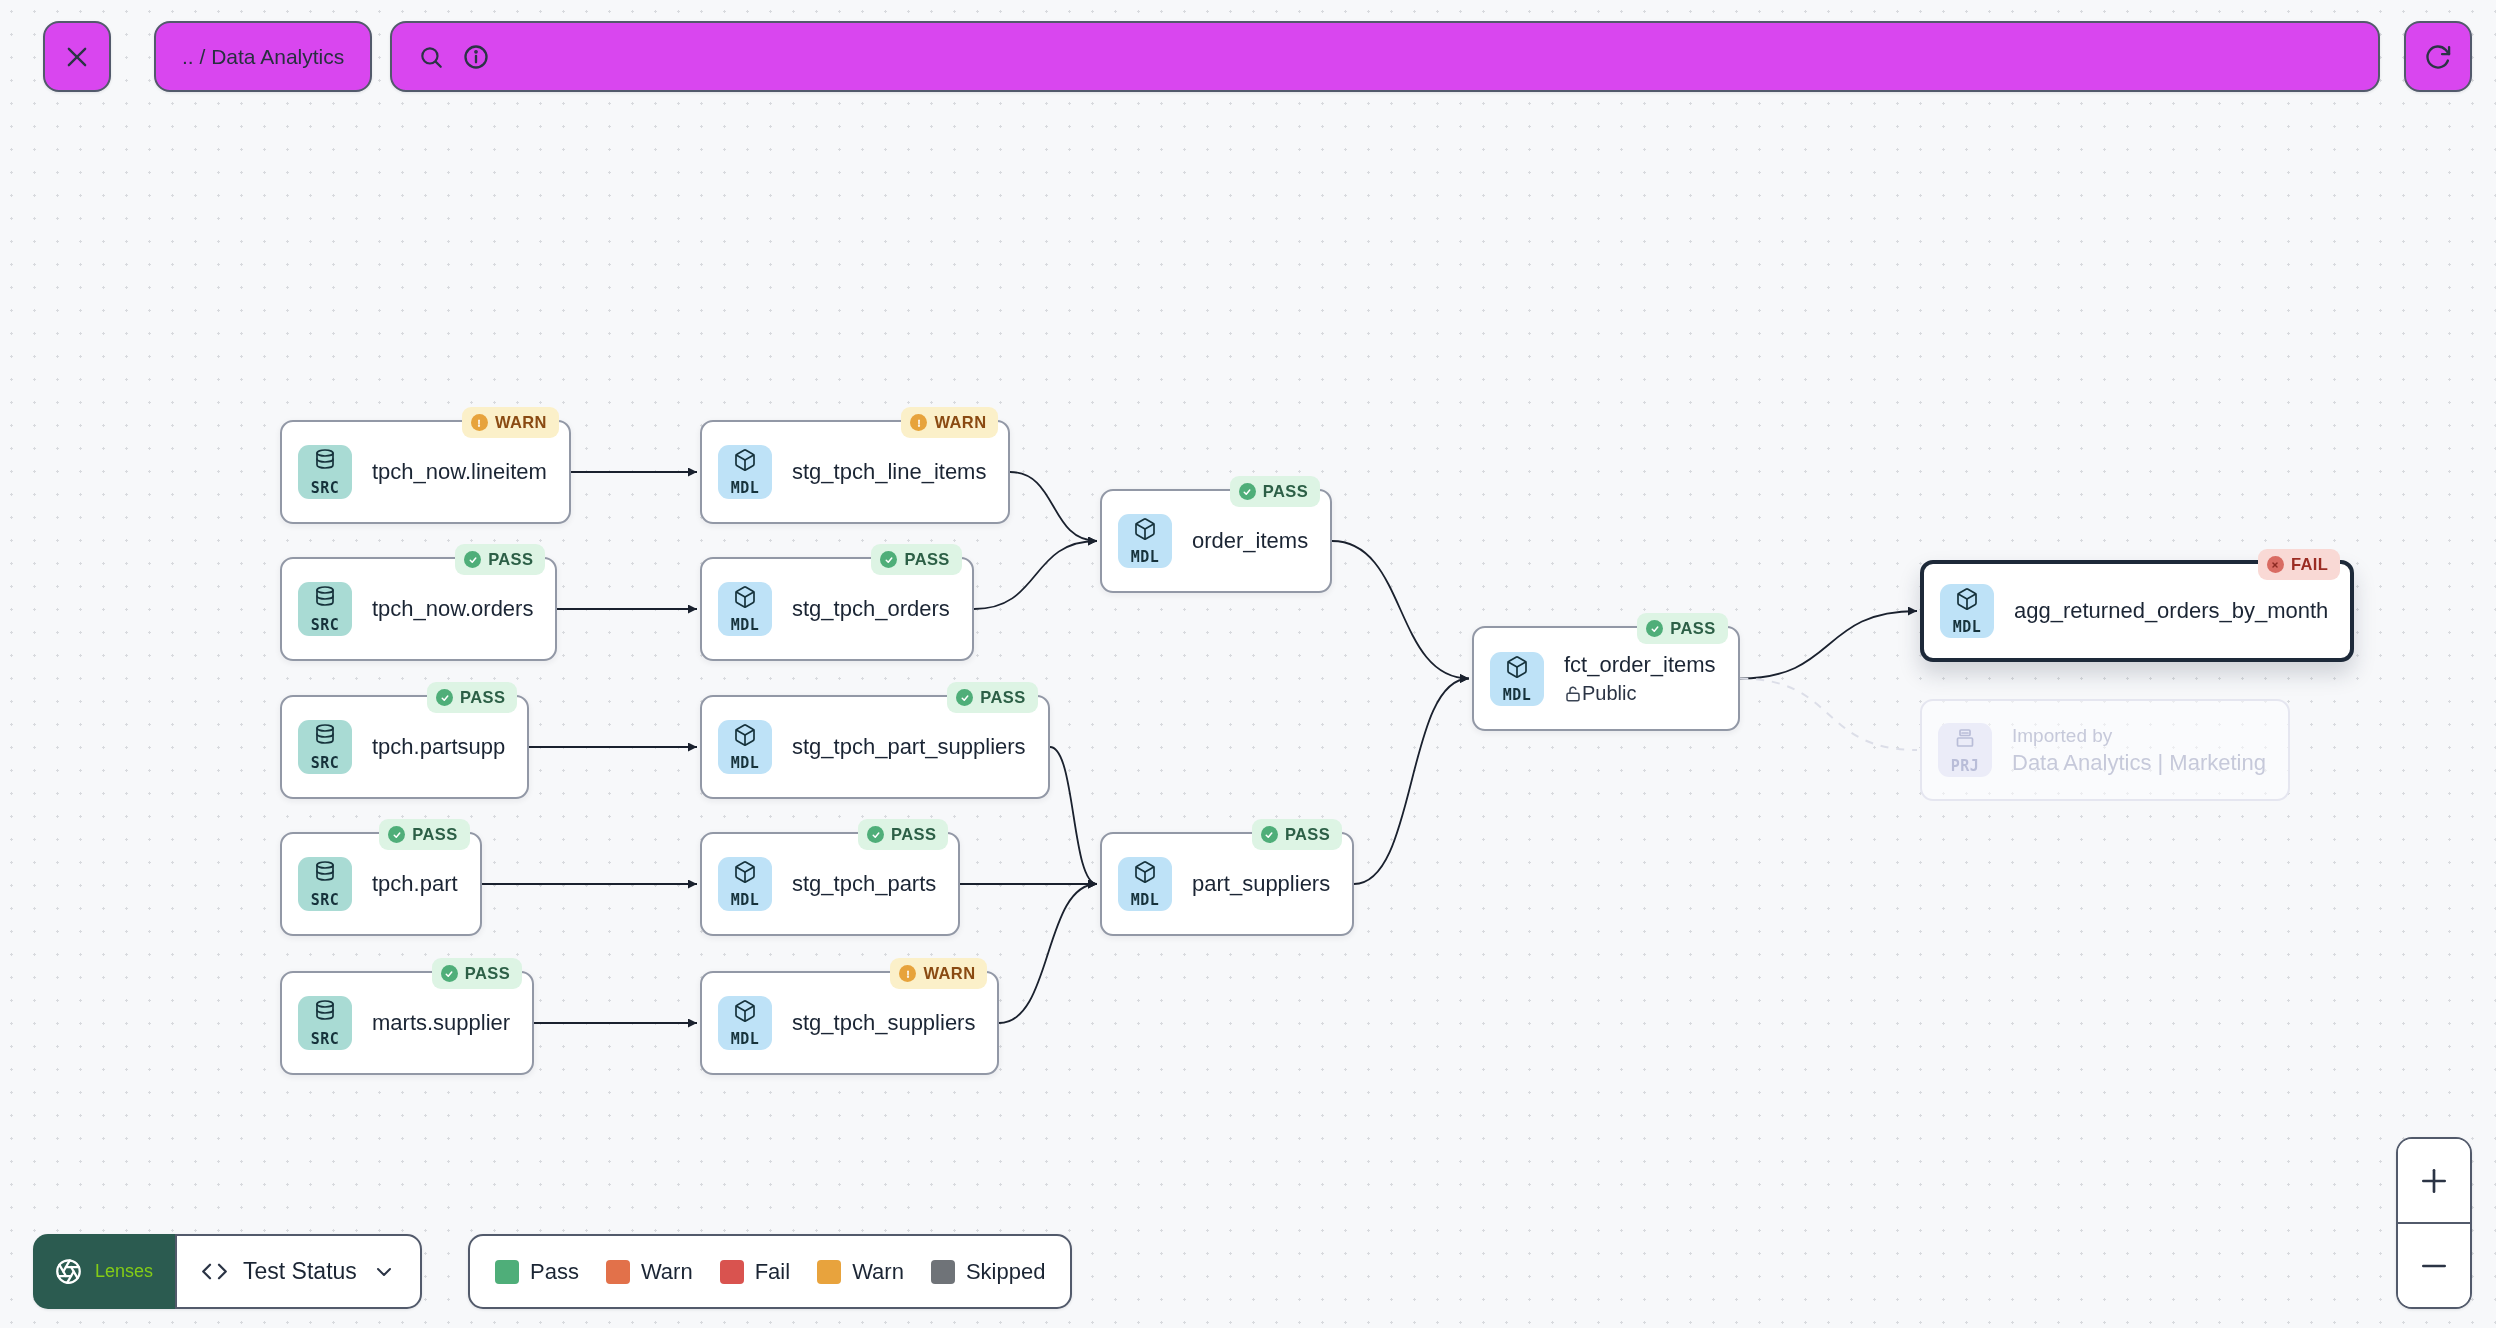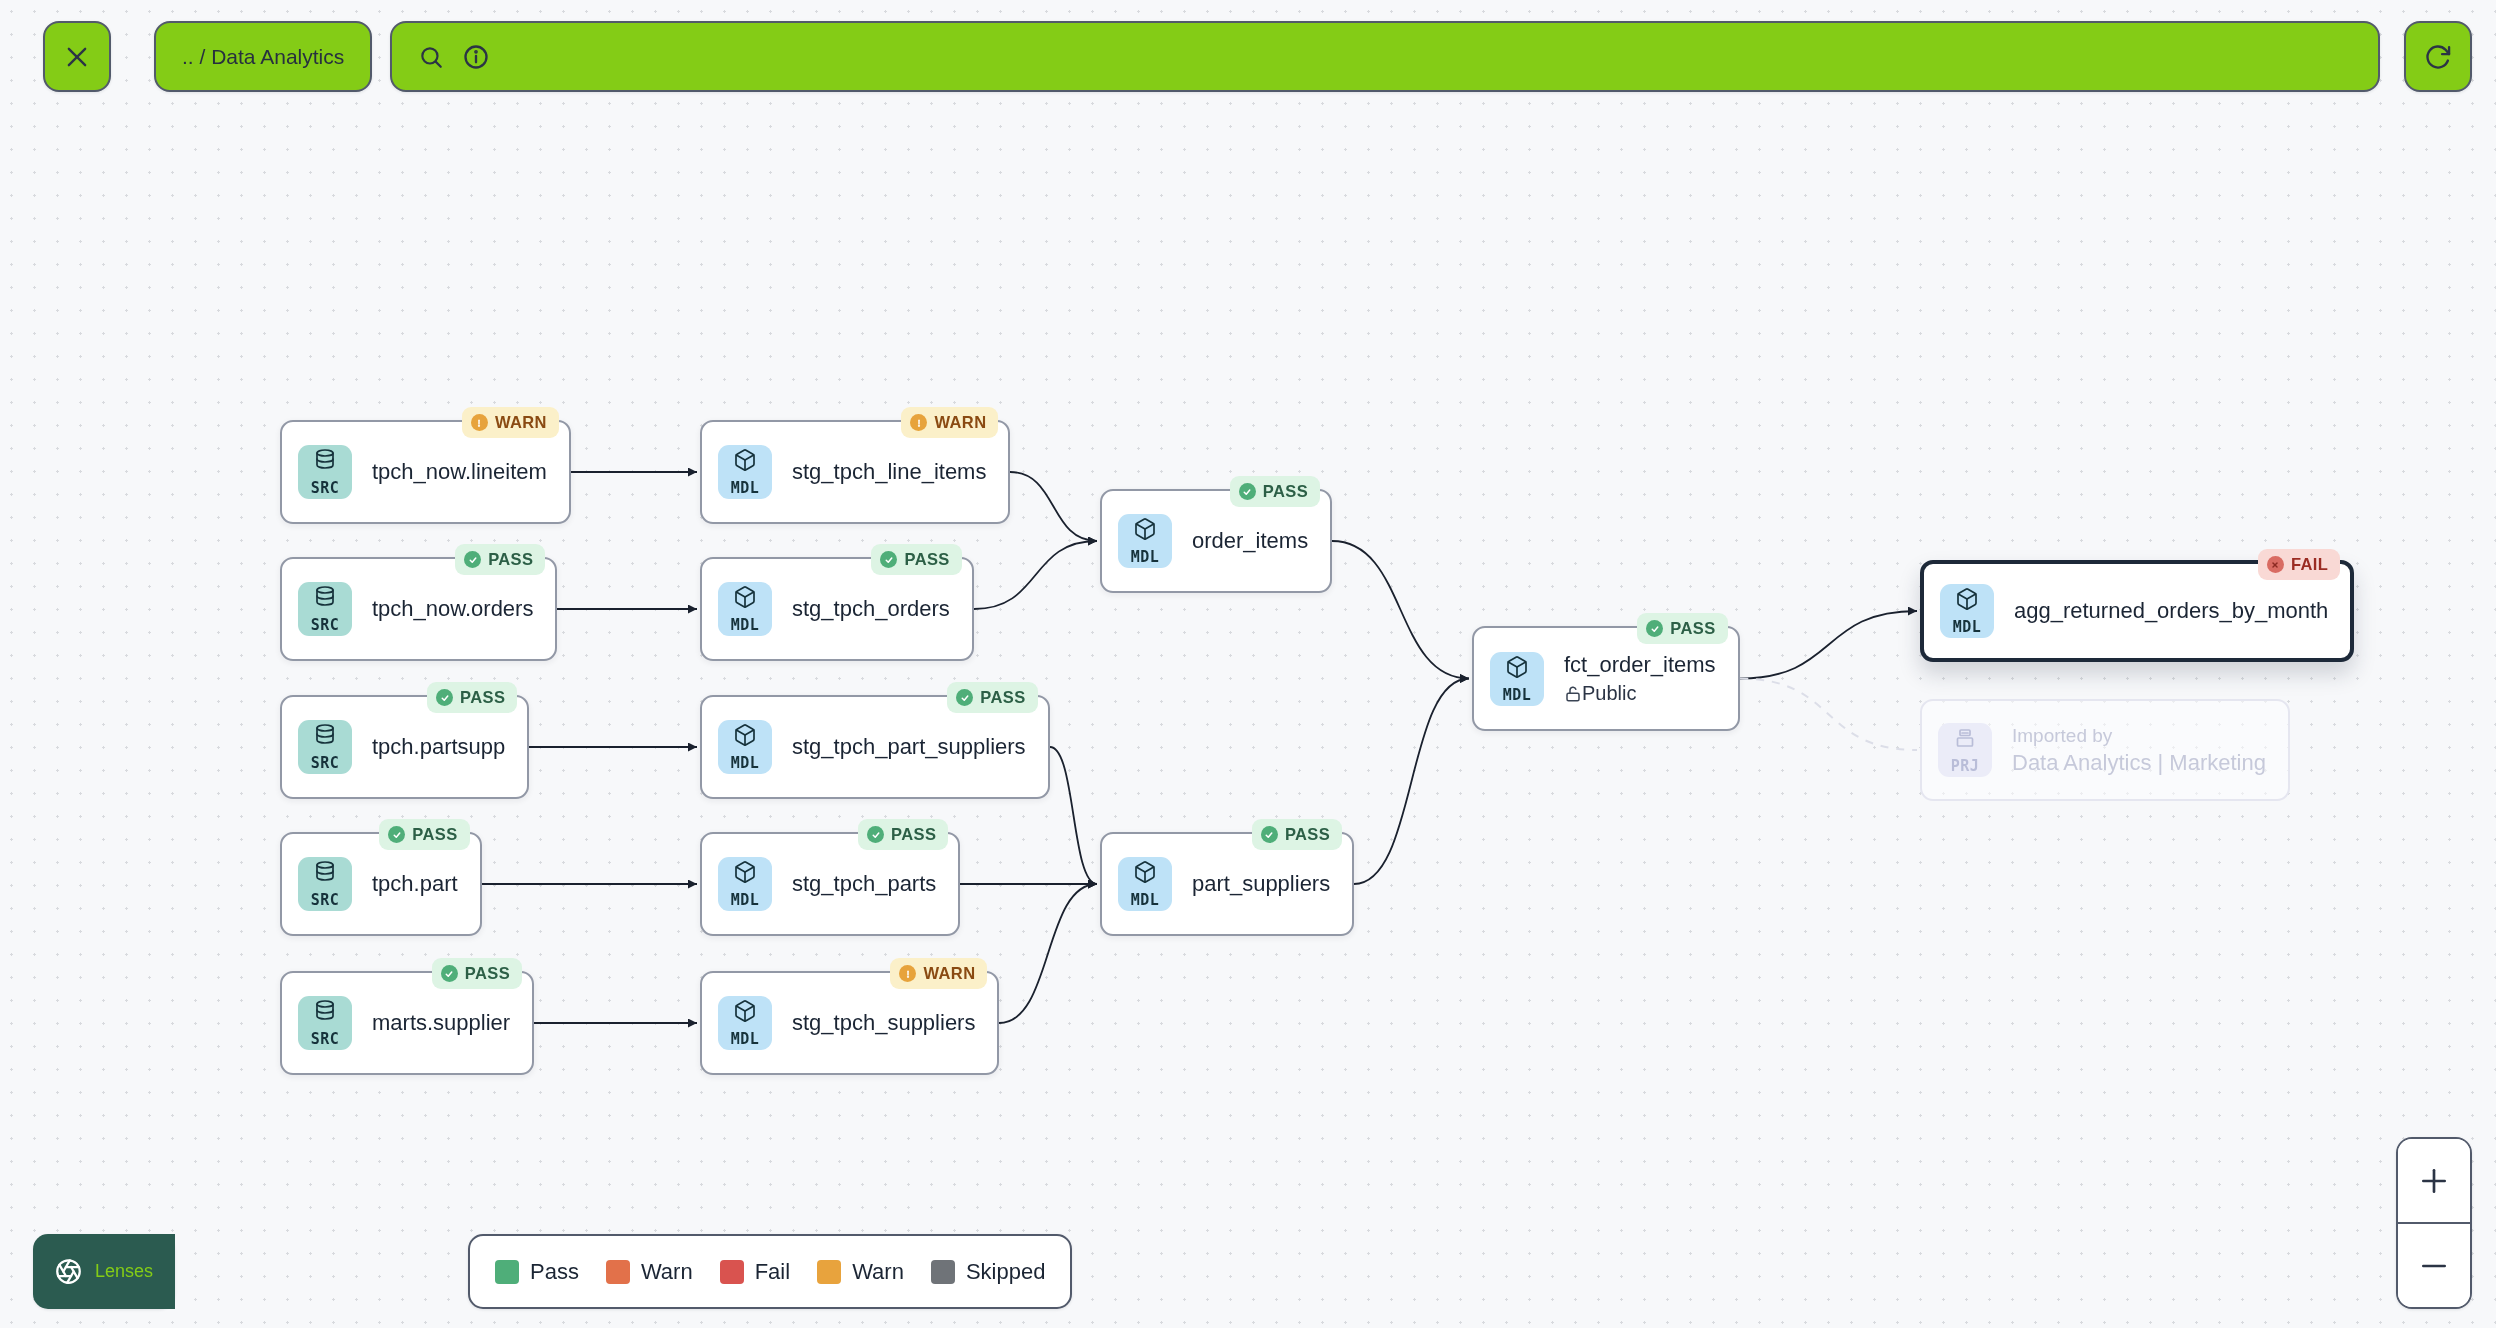--- a/index.html
+++ b/index.html
@@ -6,21 +6,21 @@
   body{
     width:2496px;height:1328px;overflow:hidden;position:relative;
     font-family:"Liberation Sans",sans-serif;
     background-color:#f7f8fa;
     background-image:radial-gradient(circle,#d8dade 1.2px,transparent 1.4px);
     background-size:23px 23px;
     color:#1b2534;
   }
   
   .tb{
-    position:absolute;background:#84cc16;border:2px solid #525a6b;border-radius:16px;
+    position:absolute;background:#d946ef;border:2px solid #525a6b;border-radius:16px;
     display:flex;align-items:center;justify-content:center;
     box-shadow:0 1px 3px rgba(22,28,40,.10);box-sizing:border-box;color:#27303f;
   }
   #close-btn{left:43px;top:21px;width:68px;height:71px;cursor:pointer;}
   #breadcrumb{left:154px;top:21px;height:71px;padding:0 26px;font-size:21px;cursor:pointer;white-space:nowrap;}
   #search-box{left:390px;top:21px;width:1990px;height:71px;justify-content:flex-start;padding:0 26px;gap:18px;}
   #search-input{border:none;outline:none;flex:1;font-size:22px;color:#1b2534;background:transparent;font-family:"Liberation Sans",sans-serif;}
   #refresh-btn{left:2404px;top:21px;width:68px;height:71px;cursor:pointer;}
   .icon-stroke{stroke:#2b3445;fill:none;stroke-width:2;stroke-linecap:round;stroke-linejoin:round;}
 
@@ -471,20 +471,30 @@
       <circle cx="12" cy="12" r="10"></circle>
       <line x1="14.31" y1="8" x2="20.05" y2="17.94"></line>
         <line x1="9.69" y1="8" x2="21.17" y2="8"></line>
       <line x1="7.38" y1="12" x2="13.12" y2="2.06"></line>
         <line x1="9.69" y1="16" x2="3.95" y2="6.06"></line>
       <line x1="14.31" y1="16" x2="2.83" y2="16"></line>
         <line x1="16.62" y1="12" x2="10.88" y2="21.94"></line>
     </svg>
     <span>Lenses</span>
   </div>
+  <div id="lens-select">
+    <svg width="27" height="27" viewBox="0 0 24 24" class="icon-stroke">
+      <polyline points="16 18 22 12 16 6"></polyline>
+        <polyline points="8 6 2 12 8 18"></polyline>
+    </svg>
+    <span>Test Status</span>
+    <svg width="24" height="24" viewBox="0 0 24 24" class="icon-stroke">
+      <polyline points="6 9 12 15 18 9"></polyline>
+    </svg>
+  </div>
 </div>
 
 <div id="legend">
 
 <div class="legend-item">
       <span class="legend-swatch" style="background:#4fae79"></span>
       <span>Pass</span>
     </div>
     <div class="legend-item">
       <span class="legend-swatch" style="background:#e2714a"></span>

